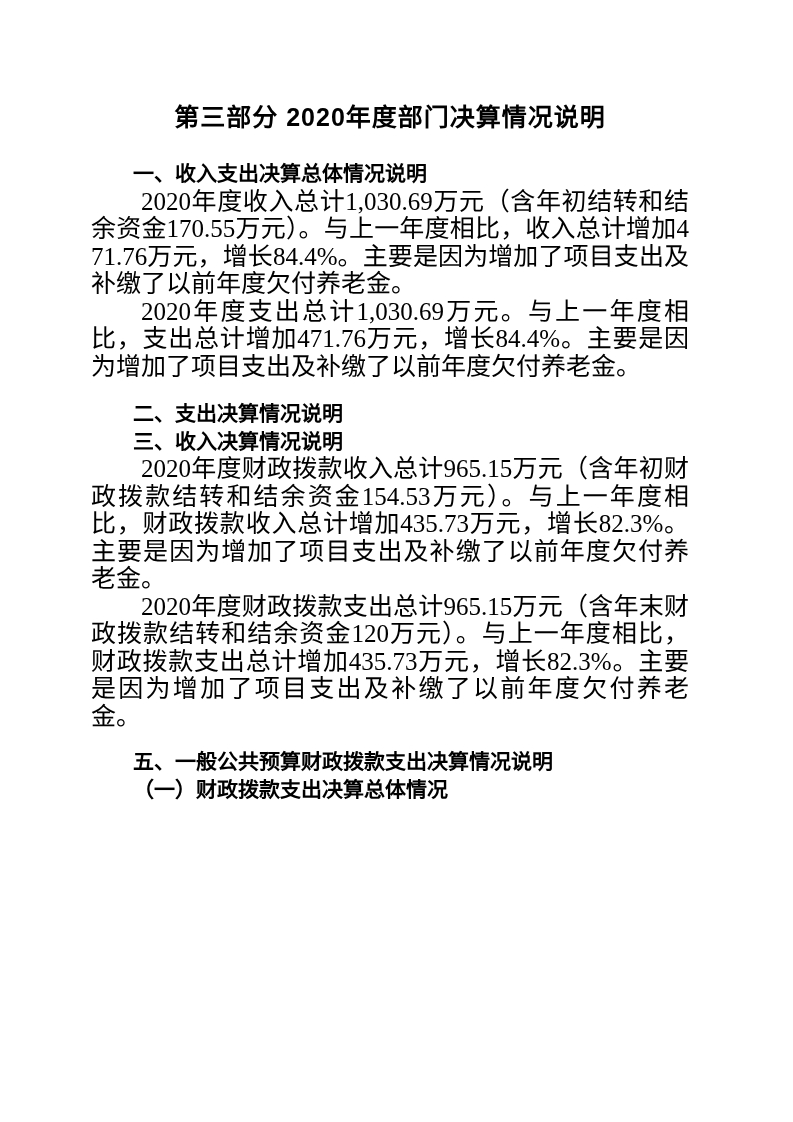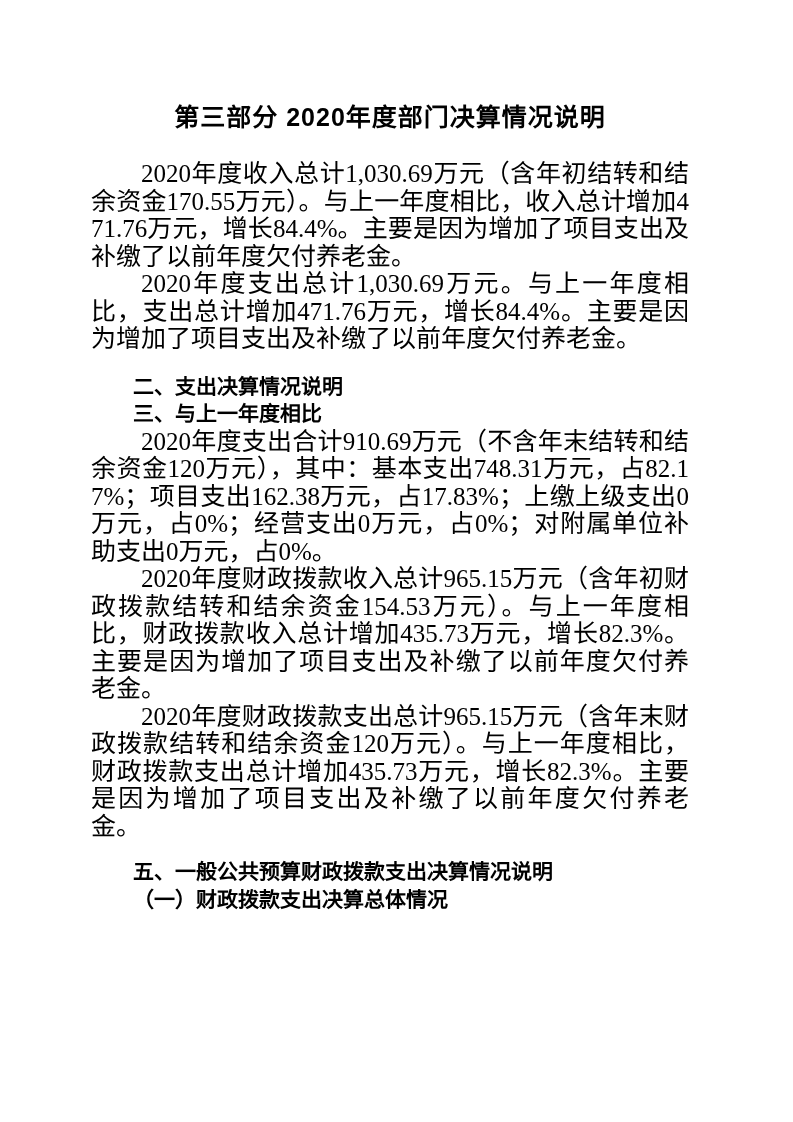--- a/index.html
+++ b/index.html
@@ -51,31 +51,31 @@
   }
 </style>
 </head>
 <body>
 
 <div class="page">
 
   <h1 class="doc-title">第三部分 2020年度部门决算情况说明</h1>
 
   <div class="section">
+    <h2 class="sec-heading">一、收入支出决算总体情况说明</h2>
     <p class="body-para">2020年度收入总计1,030.69万元（含年初结转和结余资金170.55万元）。与上一年度相比，收入总计增加471.76万元，增长84.4%。主要是因为增加了项目支出及补缴了以前年度欠付养老金。</p>
     <p class="body-para">2020年度支出总计1,030.69万元。与上一年度相比，支出总计增加471.76万元，增长84.4%。主要是因为增加了项目支出及补缴了以前年度欠付养老金。</p>
   </div>
 
   <div class="section gap-before-lg">
     <h2 class="sec-heading">二、支出决算情况说明</h2>
   </div>
 
   <div class="section">
-    <h2 class="sec-heading">三、与上一年度相比</h2>
-    <p class="body-para">2020年度支出合计910.69万元（不含年末结转和结余资金120万元），其中：基本支出748.31万元，占82.17%；项目支出162.38万元，占17.83%；上缴上级支出0万元，占0%；经营支出0万元，占0%；对附属单位补助支出0万元，占0%。</p>
+    <h2 class="sec-heading">三、收入决算情况说明</h2>
   </div>
 
   <div class="section">
     <p class="body-para">2020年度财政拨款收入总计965.15万元（含年初财政拨款结转和结余资金154.53万元）。与上一年度相比，财政拨款收入总计增加435.73万元，增长82.3%。主要是因为增加了项目支出及补缴了以前年度欠付养老金。</p>
     <p class="body-para">2020年度财政拨款支出总计965.15万元（含年末财政拨款结转和结余资金120万元）。与上一年度相比，财政拨款支出总计增加435.73万元，增长82.3%。主要是因为增加了项目支出及补缴了以前年度欠付养老金。</p>
   </div>
 
   <div class="section gap-before-sm">
     <h2 class="sec-heading">五、一般公共预算财政拨款支出决算情况说明</h2>
     <h3 class="sec-heading">（一）财政拨款支出决算总体情况</h3>

